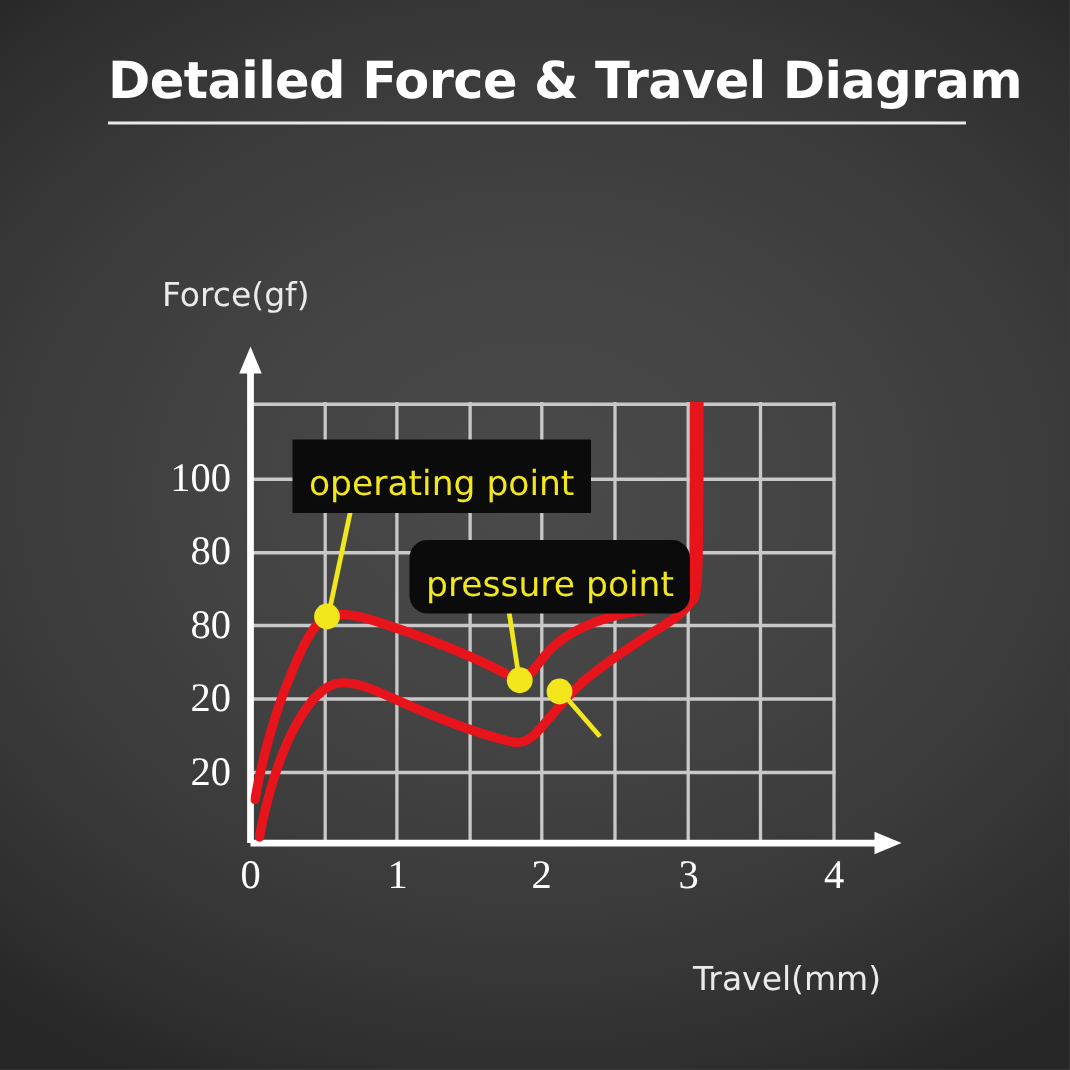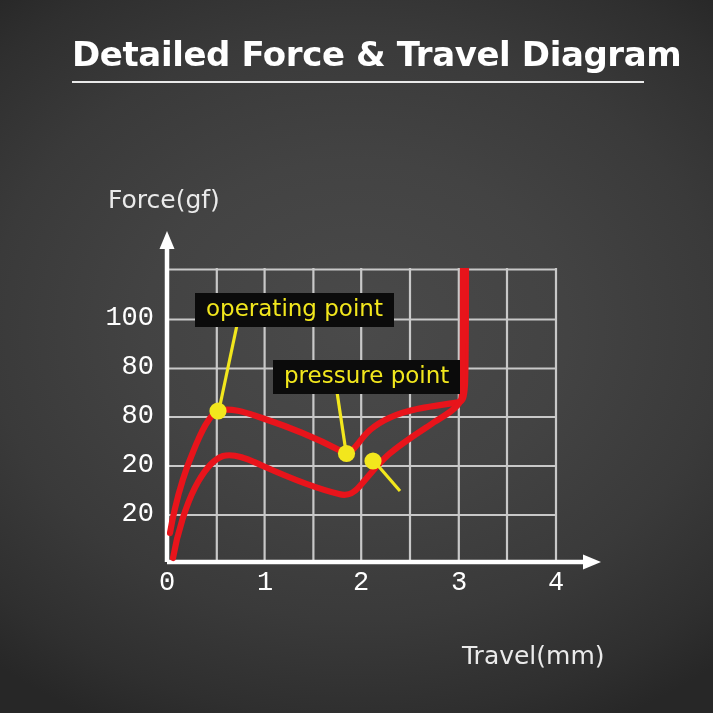--- a/index.html
+++ b/index.html
@@ -20,39 +20,39 @@
     font-weight:bold;font-size:34px;letter-spacing:-0.4px;
     color:#ffffff;white-space:nowrap;line-height:1.18;
   }
   #title-rule{
     margin-top:7px;height:2px;width:100%;
     background:#e9e9e9;
   }
   
   #chart{position:absolute;left:0;top:0;width:713px;height:713px;}
   .axis-name{
-    position:absolute;color:#eaeaea;font-size:25px;
+    position:absolute;color:#eaeaea;font-size:22px;
     font-family:"DejaVu Sans",sans-serif;white-space:nowrap;
   }
   #y-axis-name{left:108px;top:185px;}
   #x-axis-name{left:462px;top:605px;margin-top:36px;}
   .tick{
     position:absolute;color:#ffffff;font-size:27px;
-    font-family:Liberation Mono, monospace;
+    font-family:Liberation Serif, serif;
   }
   .ytick{text-align:right;width:62px;}
   .xtick{text-align:center;width:40px;}
   
   .anno{
     position:absolute;background:#0b0b0b;color:#f2e71d;
-    font-size:23px;padding:3px 11px 7px 11px;white-space:nowrap;
+    font-size:23px;padding:18px 11px 7px 11px;white-space:nowrap;
     font-family:"DejaVu Sans",sans-serif;line-height:1.05;
   }
   #anno-operating{left:195px;top:293px;}
-  #anno-pressure{left:273px;top:360px;}
+  #anno-pressure{left:273px;top:360px;border-radius:12px;}
   #anno-reset{left:392px;top:470px;}
 </style>
 </head>
 <body>
 
 <div id="stage">
 
   <div id="title-block">
     <div id="title-text">Detailed Force &amp; Travel Diagram</div>
     <div id="title-rule"></div>

